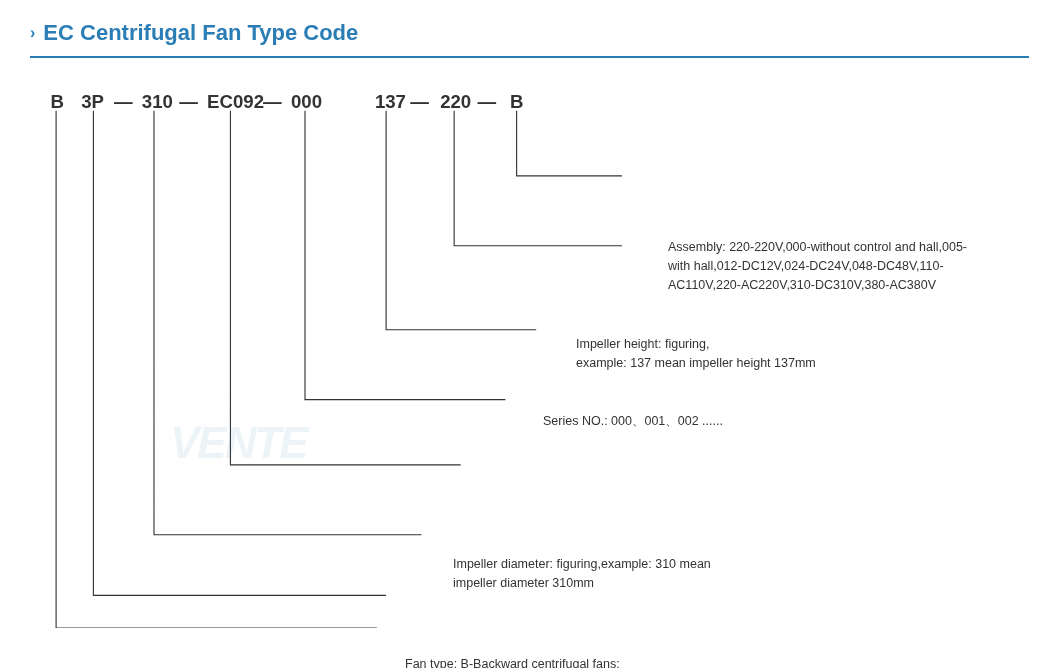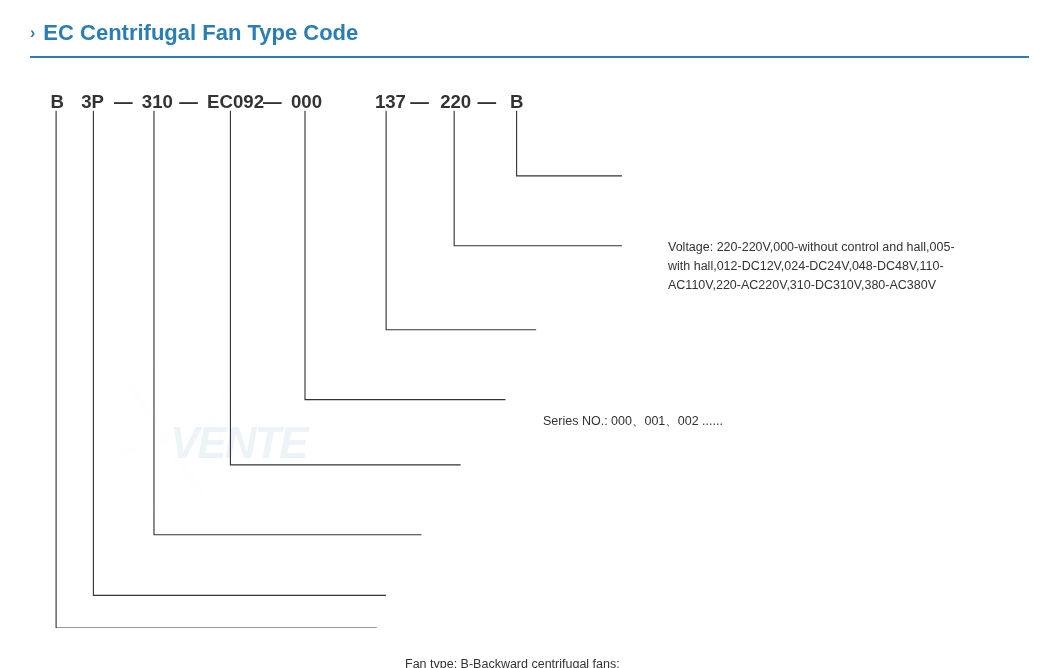--- a/index.html
+++ b/index.html
@@ -170,29 +170,35 @@
 
         <circle cx="80" cy="80" r="72" fill="none" stroke="#2a7db5" stroke-width="3" stroke-dasharray="12,8"></circle>
         <circle cx="80" cy="80" r="55" fill="none" stroke="#2a7db5" stroke-width="2" stroke-dasharray="8,6"></circle>
       </svg>
     </div>
 
     <div class="watermark" style="left:140px;top:340px;font-size:44px;">VENTE</div>
 
 
     <div class="desc" style="left: 638px; top: 160px; max-width:370px;">
-      <span>Voltage:</span><span>  220-220V,000-without control and hall,005-<br>with hall,012-DC12V,024-DC24V,048-DC48V,110-<br>AC110V,220-AC220V,310-DC310V,380-AC380V</span>
-    </div>
-
+      <span>Assembly:</span><span>  220-220V,000-without control and hall,005-<br>with hall,012-DC12V,024-DC24V,048-DC48V,110-<br>AC110V,220-AC220V,310-DC310V,380-AC380V</span>
+    </div>
+
+    <div class="desc" style="left: 546px; top: 257px;">
+      <span>Impeller height:</span><span>  figuring,<br>example: 137 mean impeller height 137mm</span>
+    </div>
 
     <div class="desc" style="left: 513px; top: 334px;">
       <span>Series NO.:</span><span>  000、001、002 ......</span>
     </div>
 
 
+    <div class="desc" style="left: 423px; top: 477px;">
+      <span>Impeller diameter:</span><span>  figuring,example: 310 mean<br>impeller diameter 310mm</span>
+    </div>
 
 
     <div class="desc" style="left: 375px; top: 577px;">
       <span>Fan type:</span><span>  B-Backward centrifugal fans;<br>F-forward centrifugal fans</span>
     </div>
 
   </div>
 </div>
 
 </body></html>

